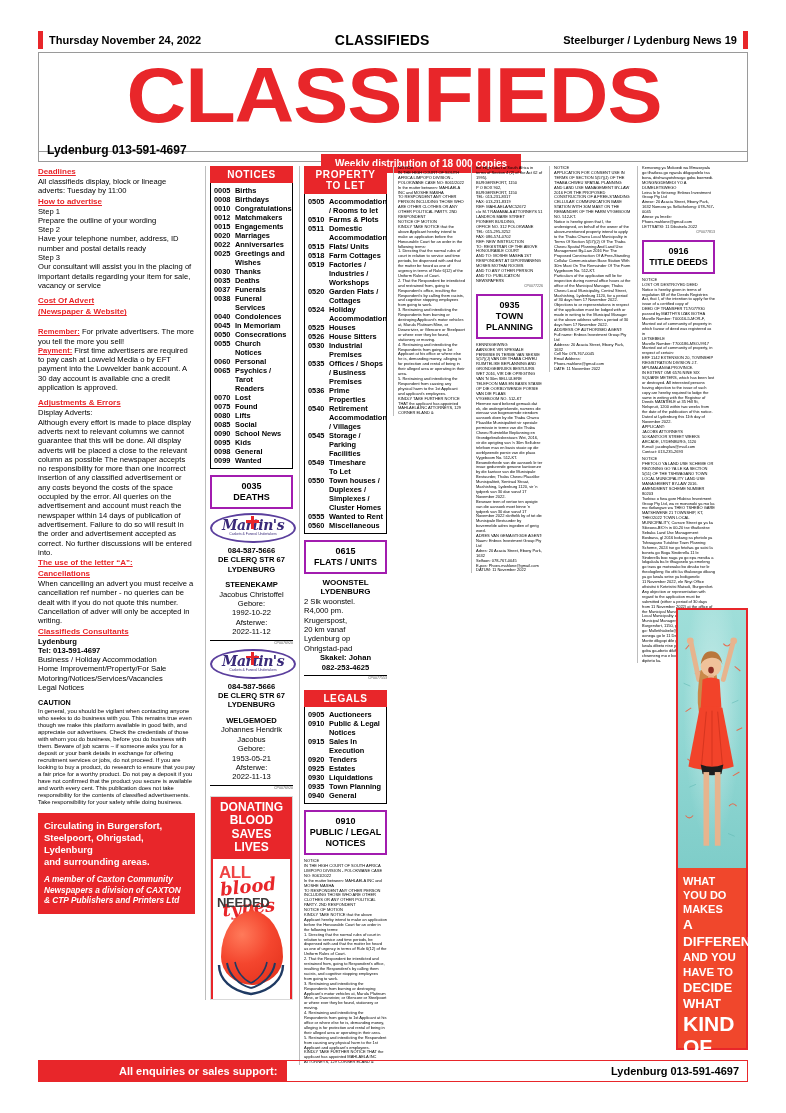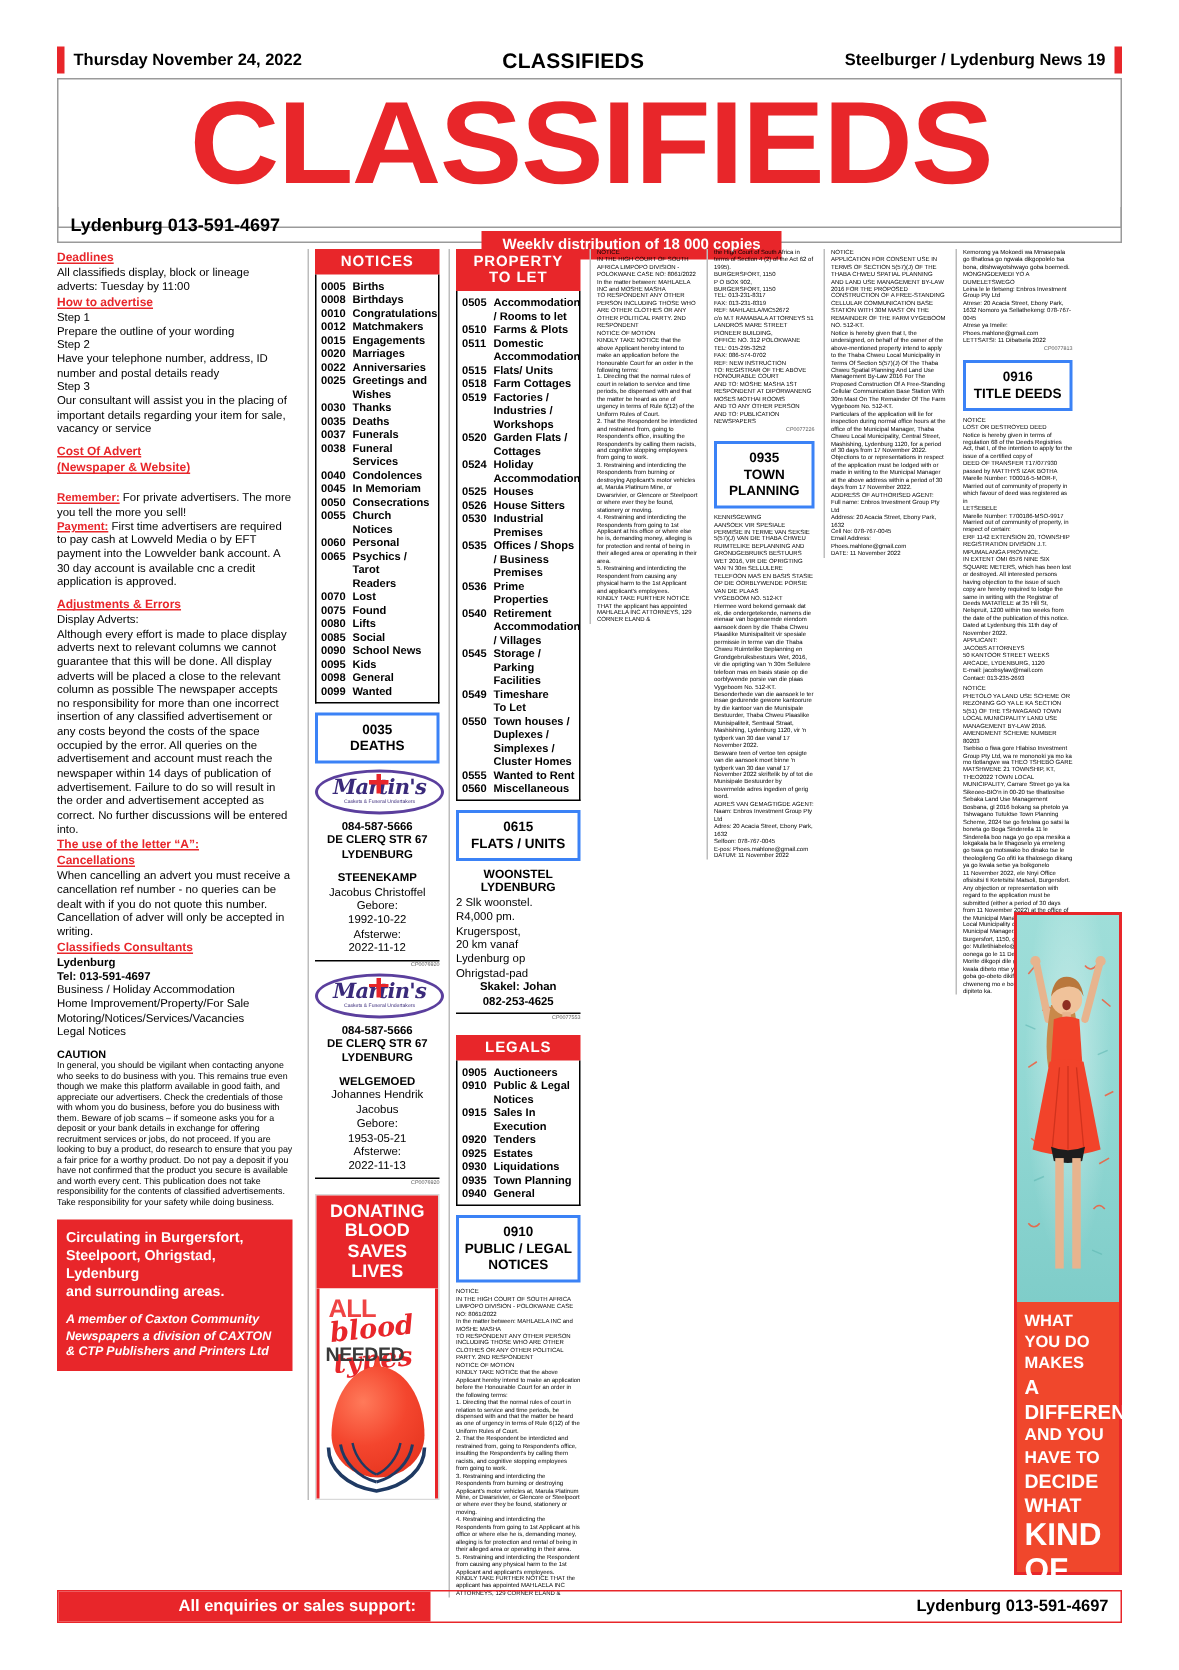--- a/index.html
+++ b/index.html
@@ -44,21 +44,21 @@
   .sechead{background:#e8262a;color:#fff;text-align:center;font-weight:bold;font-size:10px;letter-spacing:.6px;
         padding:3px 0;line-height:11px;}
   .listbox{border:1px solid #000;border-top:none;padding:3px 2px 3px 3px;}
   .codelist{font-size:7.4px;line-height:9px;font-weight:bold;}
   .codelist .row{display:flex;}
   .codelist .num{width:21px;flex:none;}
   .codelist .lbl{flex:1;}
   .codelist .cont{padding-left:21px;}
 
   
-  .classbox{border:2px solid #3b82f6;text-align:center;font-weight:bold;font-size:9px;line-height:11px;padding:4px 0;margin:6px 0 4px;}
+  .classbox{border:2px solid #a21caf;text-align:center;font-weight:bold;font-size:9px;line-height:11px;padding:4px 0;margin:6px 0 4px;}
 
   
   .fad{text-align:center;}
   .fad .logo{position:relative;width:86px;height:30px;margin:2px auto 3px;}
   .fad .logo .oval{position:absolute;left:0;top:0;width:86px;height:30px;border:2px solid #5b3f9d;border-radius:50%;
         box-sizing:border-box;}
   .fad .logo .script{position:absolute;left:0;top:4px;width:86px;text-align:center;font-family:"DejaVu Serif",serif;
         font-style:italic;font-weight:bold;font-size:14px;color:#3a2a7a;letter-spacing:-.5px;}
   .fad .logo .cross{position:absolute;left:41px;top:3px;width:2.5px;height:13px;background:#e8262a;}
   .fad .logo .cross2{position:absolute;left:36px;top:7px;width:13px;height:2.5px;background:#e8262a;}

